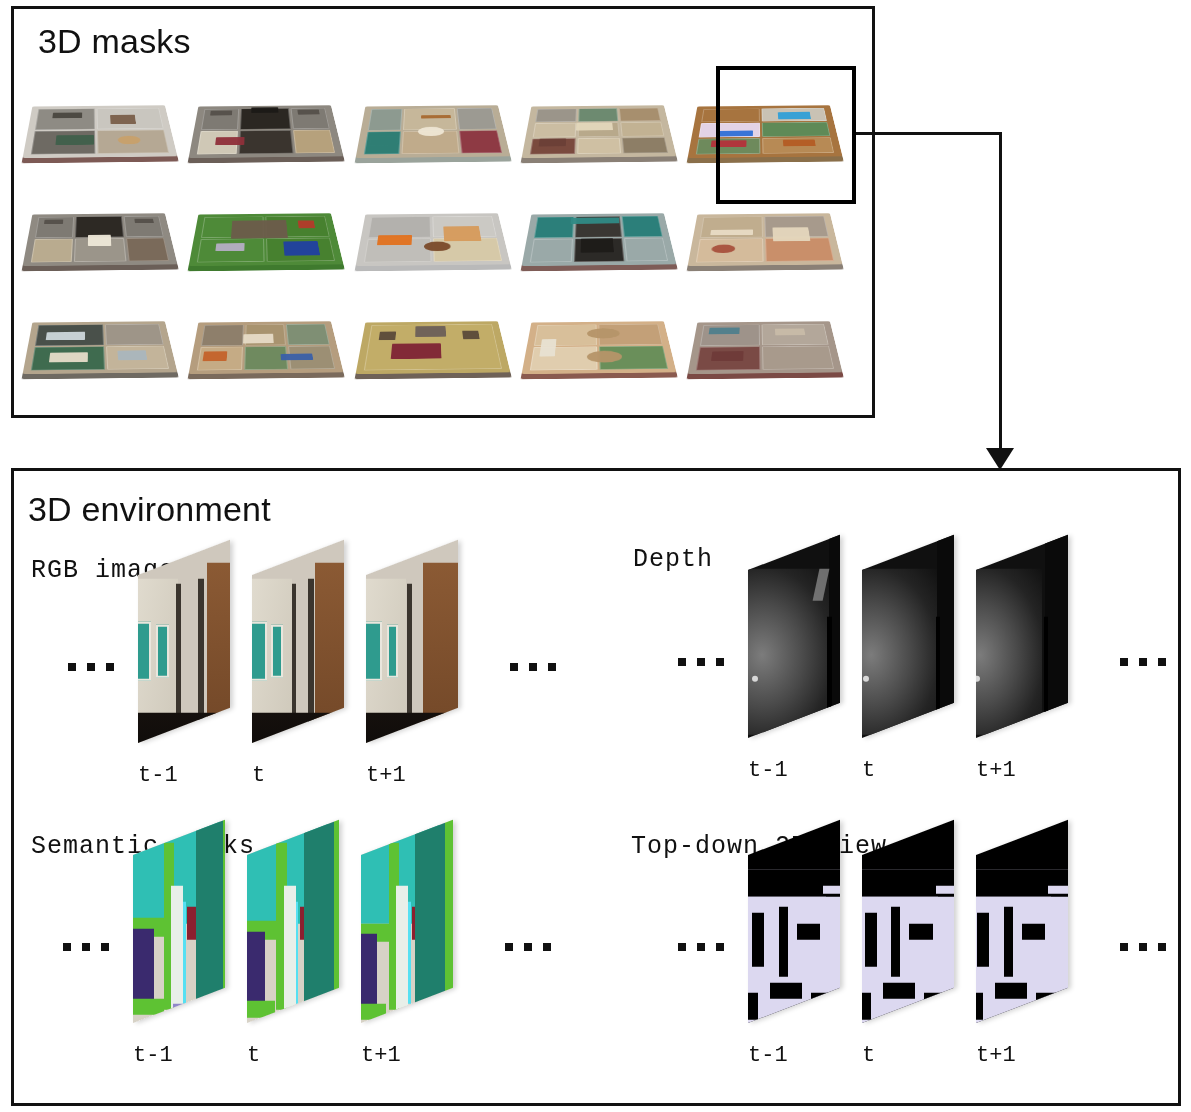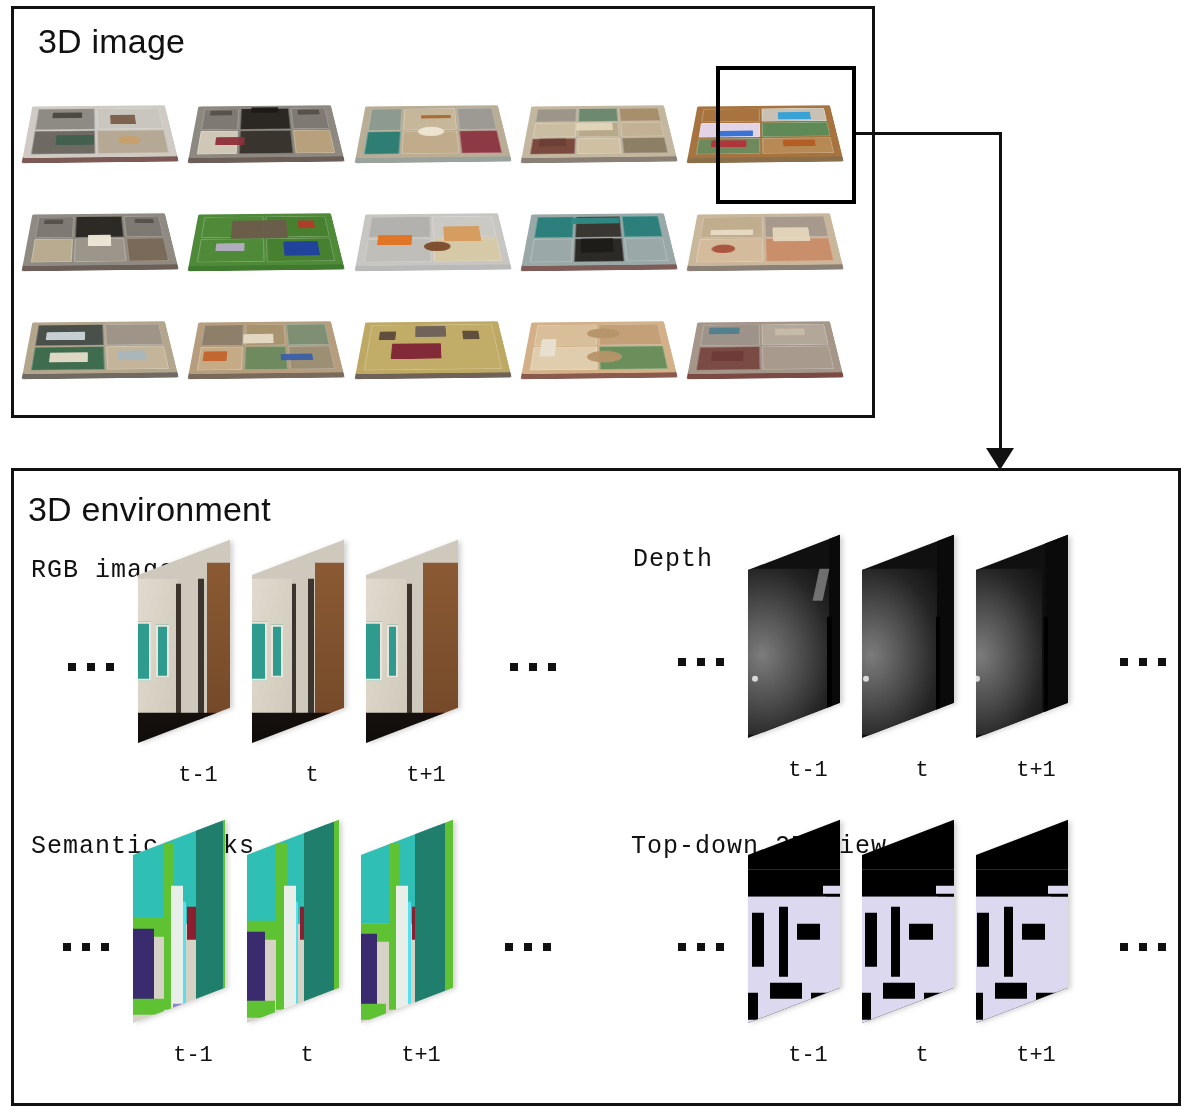--- a/index.html
+++ b/index.html
@@ -67,21 +67,21 @@
   .frame-wrap.f1{left:192px;}
   .frame-wrap.f2{left:306px;}
 
   
   .plane{position:absolute;left:0;top:0;width:92px;height:168px;
          transform:skewY(-21deg) ;transform-origin:left top;overflow:hidden;
          box-shadow:3px 2px 5px rgba(0,0,0,.18);}
   .plane .inner{position:absolute;left:-30%;top:-30%;width:160%;height:160%;
                 transform:skewY(21deg);transform-origin:left top;}
 
-  .tick{position:absolute;top:188px;width:120px;text-align:center;left:0;
+  .tick{position:absolute;top:188px;width:120px;left:0;
         font-family:"Liberation Mono","DejaVu Sans Mono",monospace;font-size:22px;color:#111;}
 
   
   .rgb-bg{position:absolute;inset:0;background:#cfc8bd;}
   .rgb-ceil{position:absolute;left:0;top:0;width:100%;height:26%;
             background:linear-gradient(160deg,#4a4742,#8d8madd 60%,#3c3a36);}
   .rgb-wallL{position:absolute;left:0;top:16%;width:46%;height:56%;
              background:linear-gradient(100deg,#e7e2d6,#cfc9bb);}
   .rgb-win{position:absolute;background:#2f9b8e;box-shadow:inset 0 0 0 2px #e9e6dd;}
   .rgb-door{position:absolute;background:linear-gradient(180deg,#8b5a34,#6f4526);}
@@ -114,21 +114,21 @@
   .td-bg{position:absolute;inset:0;background:#000;}
   .td-plan{position:absolute;left:10%;top:20%;width:80%;height:64%;background:#dcd8f0;}
   .td-cut{position:absolute;background:#000;}
   .td-line{position:absolute;background:#dcd8f0;}
 </style>
 </head>
 <body>
 
 <div class="panel-box" id="scenes-box"></div>
 
-<div class="panel-title" id="scenes-title">3D image</div>
+<div class="panel-title" id="scenes-title">3D masks</div>
 
 <div id="scene-grid">
 
   <div class="scene-cell">
     <div class="scene-thumb">
         <div class="house">
       <div class="slab" style="background:#cfcbc4;box-shadow:0 7px 0 0 #7d5a55;"></div>
       <div class="rooms" style="grid-template-columns:1fr 1.1fr;grid-template-rows:1fr 1fr;">
         <div class="rm" style="background:#8e8b84;"></div>
             <div class="rm" style="background:#c9c6bf;"></div>

